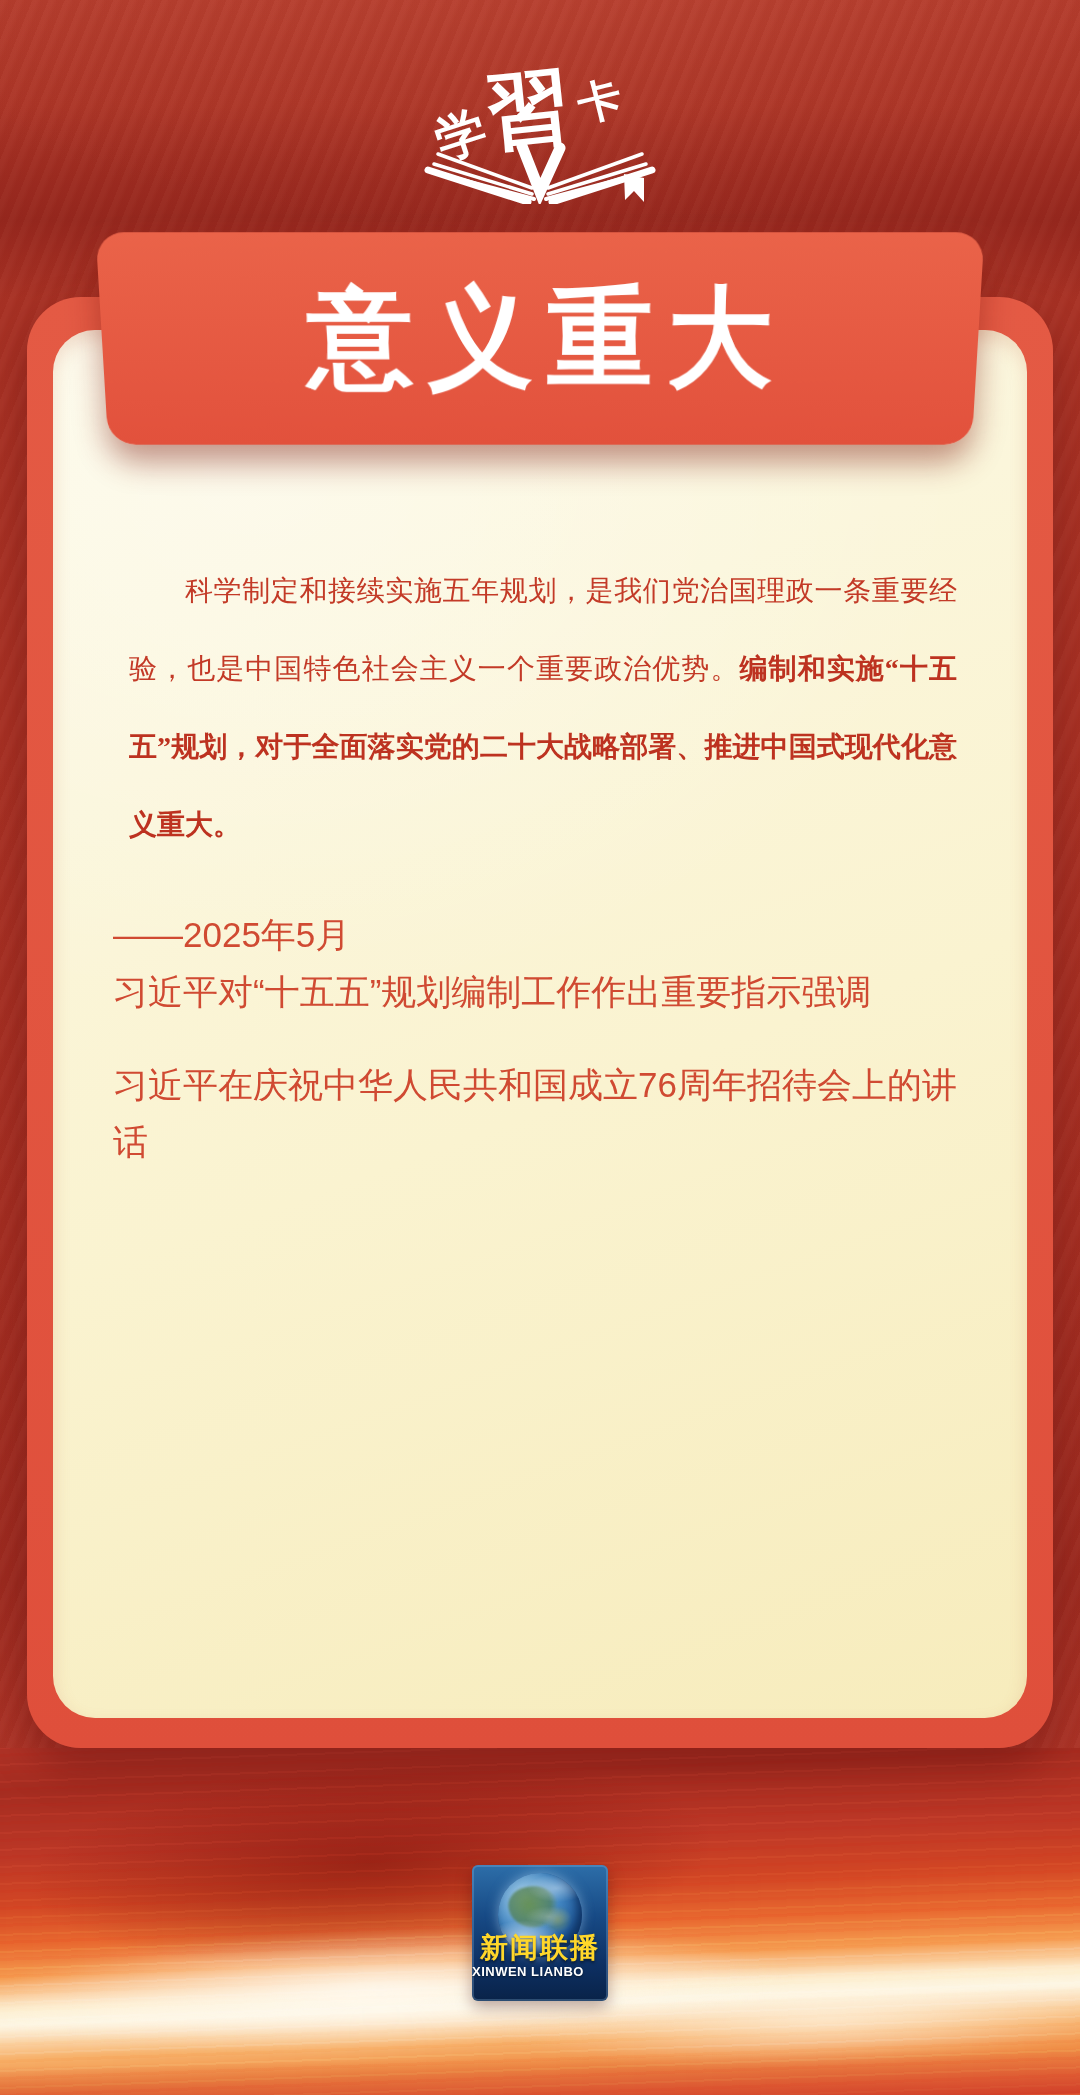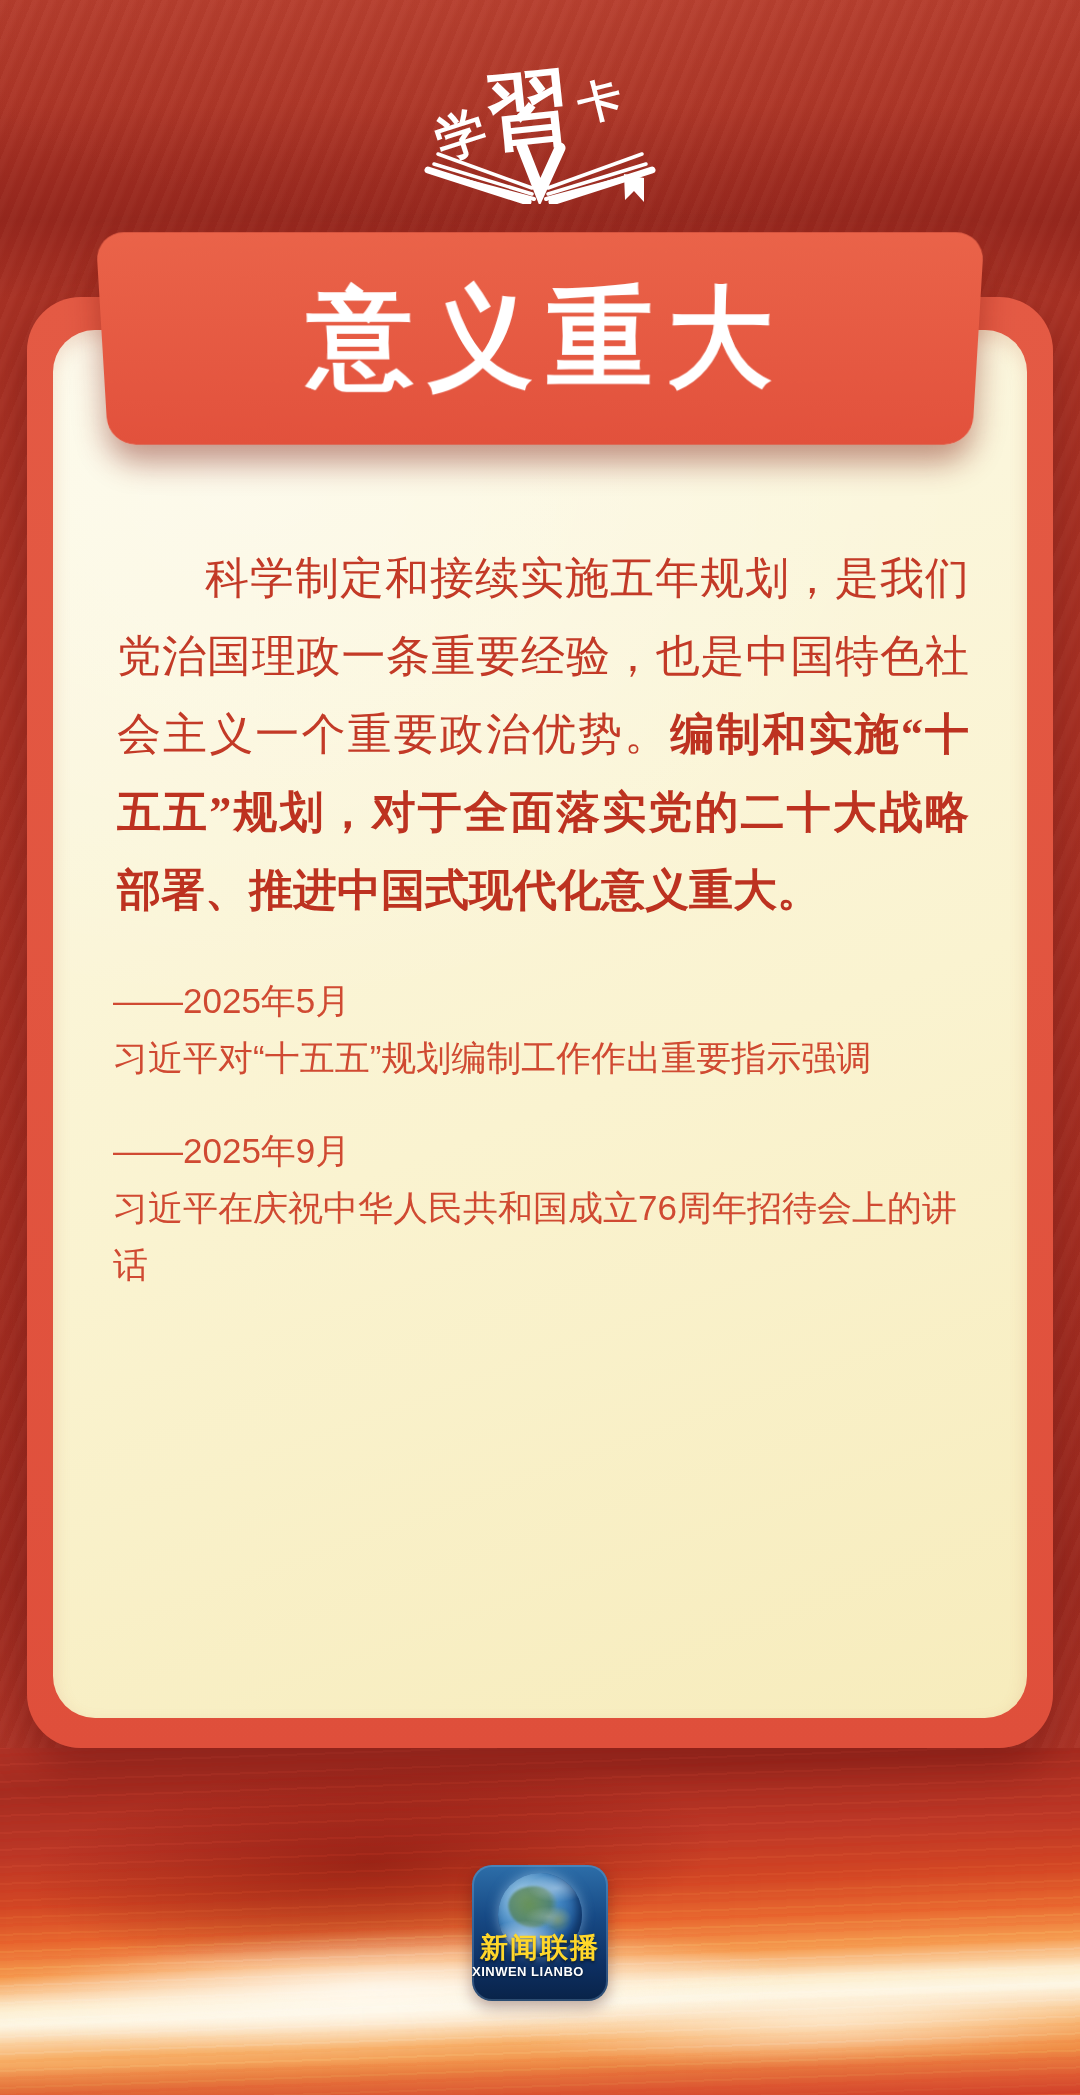--- a/index.html
+++ b/index.html
@@ -89,37 +89,37 @@
   .banner-title{
     margin:0;text-align:center;color:#fff;
     font-size:106px;font-weight:900;letter-spacing:14px;padding-left:14px;
     line-height:210px;font-family:"Liberation Sans","DejaVu Sans",sans-serif;
     transform:scaleY(1.04);
   }
   
   .card-content{position:absolute;inset:0;padding:206px 54px 0 60px;box-sizing:border-box;}
   .quote{
     font-family:"Liberation Serif","DejaVu Serif",serif;
-    font-size:44px;line-height:78px;color:#c33a27;
+    font-size:28px;line-height:78px;color:#c33a27;
     text-align:justify;text-justify:inter-ideograph;
-    text-indent:2em;margin:4px;
+    text-indent:2em;margin:16px;
   }
   .quote b{font-weight:700;color:#bd3220;}
   .source{
     font-family:"Liberation Sans","DejaVu Sans",sans-serif;
     font-size:35px;line-height:57px;color:#d04a32;
     text-align:left;margin:42px 0 0 0;
   }
   .source span{display:block;}
   .quote-2{margin-top:70px;}
   .source-2{margin-top:36px;}
   
   .xwlb{
     position:absolute;top:1865px;left:50%;transform:translateX(-50%);
-    width:136px;height:136px;border-radius:20px;overflow:hidden;z-index:6;
+    width:136px;height:136px;border-radius:6px;overflow:hidden;z-index:6;
     background:linear-gradient(180deg,#2d6ea9 0%,#174a85 38%,#0d2f62 74%,#092348 100%);
     box-shadow:inset 0 0 0 2px rgba(150,200,240,.25), 0 6px 16px rgba(60,10,8,.35);
   }
   .globe{
     position:absolute;top:8px;left:50%;transform:translateX(-50%);
     width:84px;height:84px;border-radius:50%;
     background:radial-gradient(circle at 32% 30%, #bcd9ee 0%, #7fb3da 18%, #4286c2 42%, #1d5596 70%, #10396f 100%);
     box-shadow:0 0 12px rgba(170,210,240,.55), inset -4px -6px 10px rgba(5,25,60,.55);
   }
   .globe .land{
@@ -189,21 +189,20 @@
 
       <p class="quote quote-1"><span>科学制定和接续实施五年规划，是我们党治国理政一条重要经验，也是中国特色社会主义一个重要政治优势。</span><b>编制和实施“十五五”规划，对于全面落实党的二十大战略部署、推进中国式现代化意义重大。</b></p>
 
       <div class="source source-1">
         <span>——2025年5月</span>
         <span>习近平对“十五五”规划编制工作作出重要指示强调</span>
       </div>
 
 
       <div class="source source-2">
-        <span>——2025年9月</span>
         <span>习近平在庆祝中华人民共和国成立76周年招待会上的讲话</span>
       </div>
 
     </div>
   </div>
 </div>
 
 <div class="banner">
   <h1 class="banner-title">意义重大</h1>
 </div>

